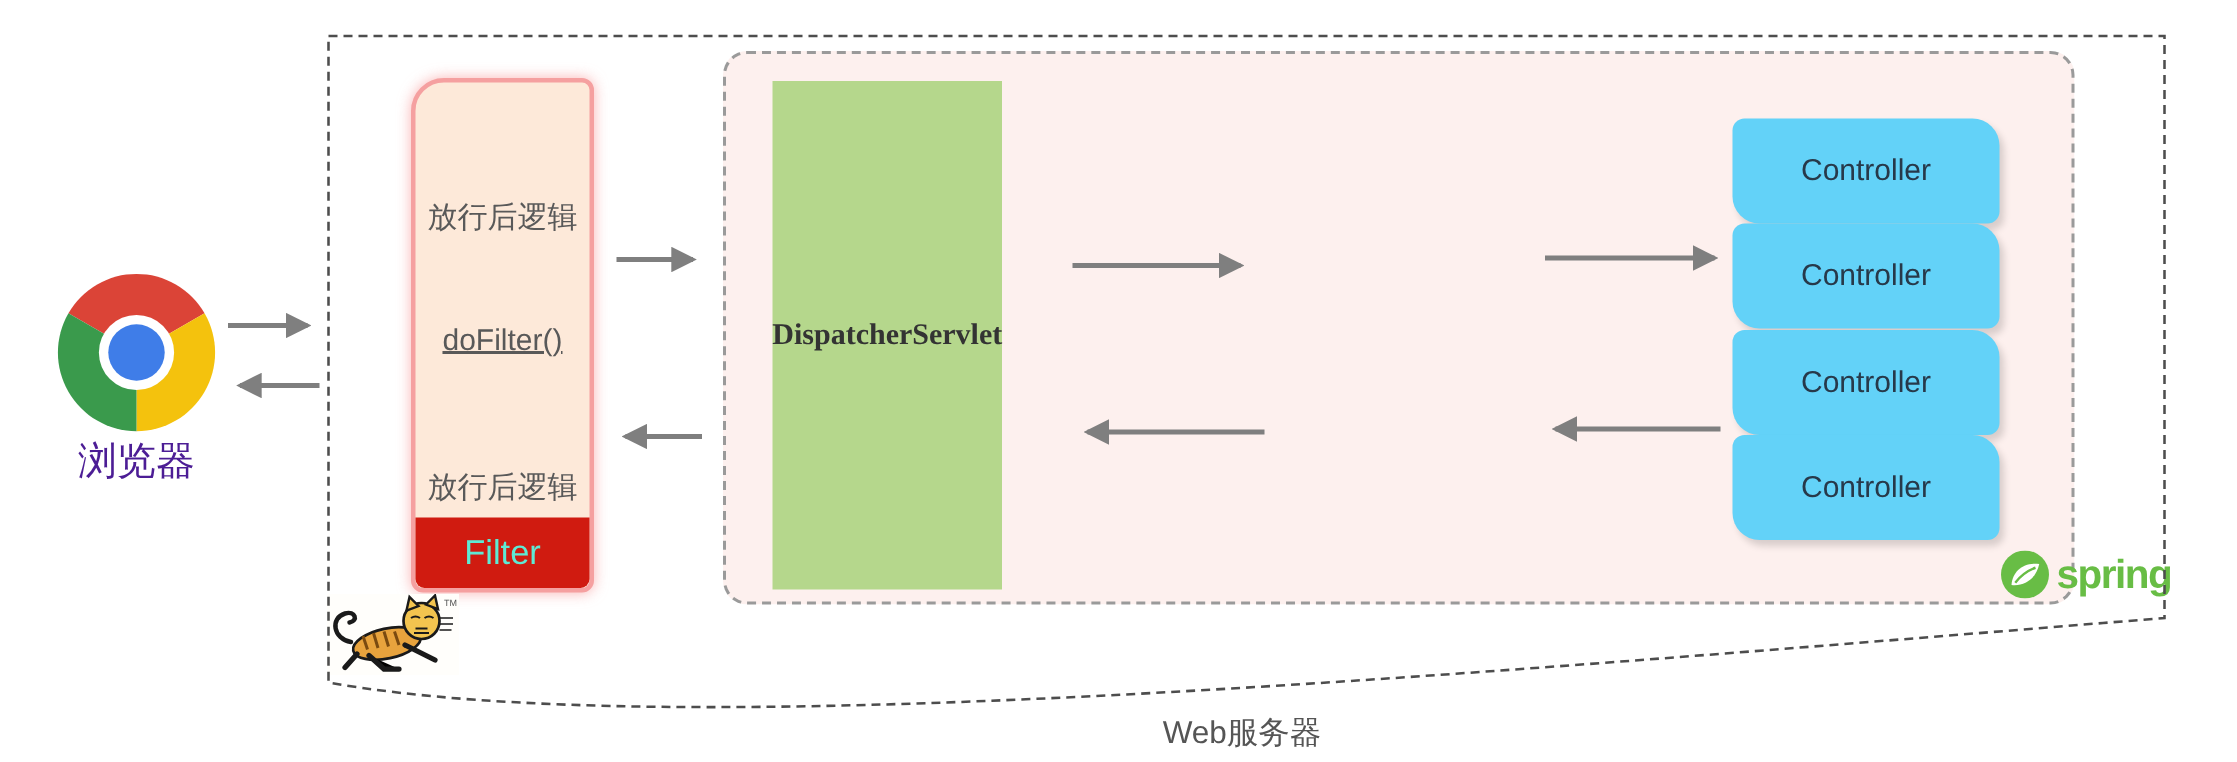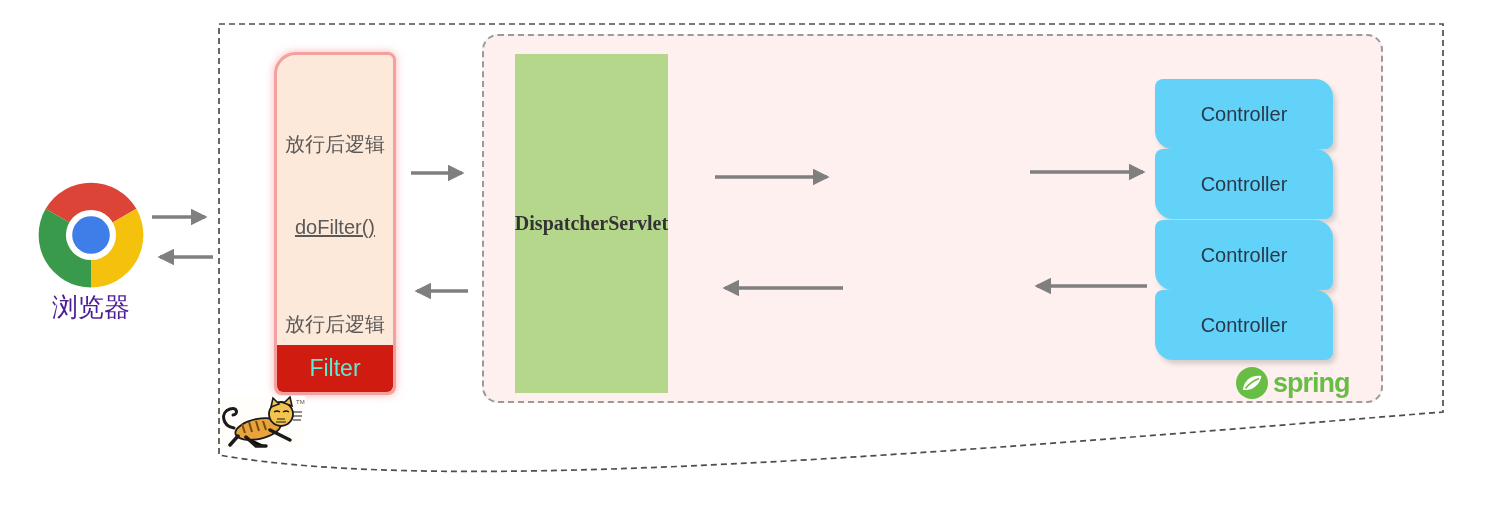--- a/index.html
+++ b/index.html
@@ -37,21 +37,21 @@
     border-radius:4px 4px 12px 40px;display:flex;align-items:center;justify-content:center;
     color:#ffffff;font-size:21px;}
 
   
   .controller-box{left:1155px;width:178px;height:70px;background:#63d2f8;
     border-radius:8px 18px 8px 18px;box-shadow:3px 4px 5px rgba(0,0,0,.15);
     display:flex;align-items:center;justify-content:center;}
   .controller-box span{font-size:20px;color:#27394a;}
 
   
-  .spring-logo{left:1236px;top:367px;display:flex;align-items:center;gap:5px;}
+  .spring-logo{left:1334px;top:367px;display:flex;align-items:center;gap:5px;}
   .spring-word{font-size:27px;font-weight:bold;color:#68bd45;letter-spacing:-1px;}
 
   
   .webserver-label{left:728px;top:474px;width:200px;text-align:center;
     font-size:21px;color:#555555;}
 
   
   #overlay{left:0;top:0;pointer-events:none;}
 </style>
 </head>
@@ -112,20 +112,21 @@
     <path d="M20,40 L12,49 M28,41 L38,50 L48,50" stroke="#1a1a1a" stroke-width="3.5" stroke-linecap="round"></path>
     <path d="M52,34 L72,44" stroke="#1a1a1a" stroke-width="3.5" stroke-linecap="round"></path>
     <circle cx="63" cy="18" r="12" fill="#f3c44f" stroke="#1a1a1a" stroke-width="1.8"></circle>
     <path d="M53,11 L55,2 L61,8 Z M66,7 L72,1 L74,10 Z" fill="#f3c44f" stroke="#1a1a1a" stroke-width="1.6"></path>
     <path d="M56,16 q3,-2 6,0 M65,16 q3,-2 6,0" stroke="#1a1a1a" stroke-width="1.4" fill="none"></path>
     <path d="M59,23 h8 M58,26 h10" stroke="#1a1a1a" stroke-width="1.2"></path>
     <path d="M75,16 h9 M75,20 h9 M75,24 h8" stroke="#1a1a1a" stroke-width="1.1"></path>
     <text x="78" y="8" font-size="6" fill="#555">TM</text>
   </svg>
 
+  <div class="abs webserver-label">Web服务器</div>
 
   <svg id="overlay" class="abs" width="1491" height="508" viewBox="0 0 1491 508">
     <defs>
       <marker id="ah" viewBox="0 0 10 10" refX="8.5" refY="5" markerWidth="5" markerHeight="5" orient="auto-start-reverse">
         <path d="M0,0 L10,5 L0,10 Z" fill="#7f7f7f"></path>
       </marker>
     </defs>
     <path d="M219,24 L1443,24 L1443,412 C950,452 450,496 219,455 Z" fill="none" stroke="#4d4d4d" stroke-width="1.7" stroke-dasharray="6 4"></path>
     <line x1="152" y1="217" x2="205" y2="217" stroke="#7f7f7f" stroke-width="3.4" marker-end="url(#ah)"></line>
     <line x1="213" y1="257" x2="160" y2="257" stroke="#7f7f7f" stroke-width="3.4" marker-end="url(#ah)"></line>

